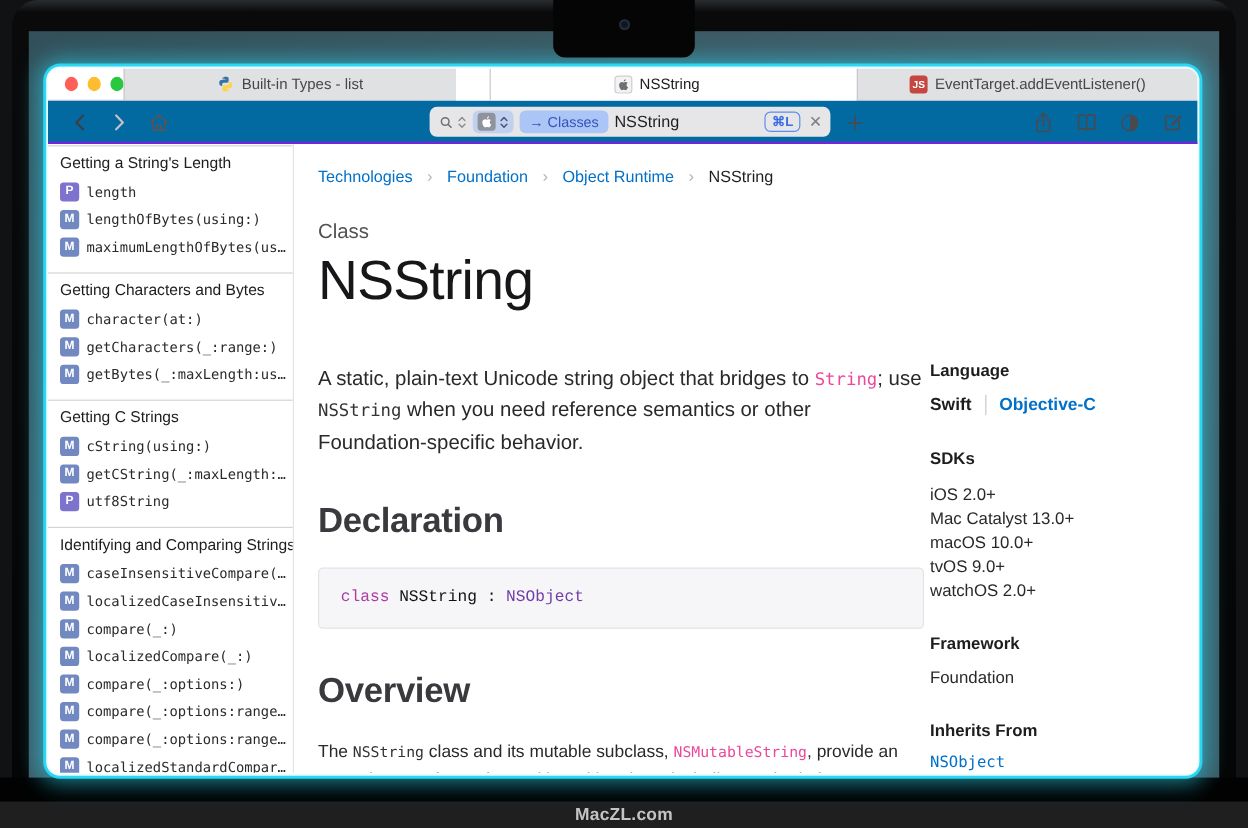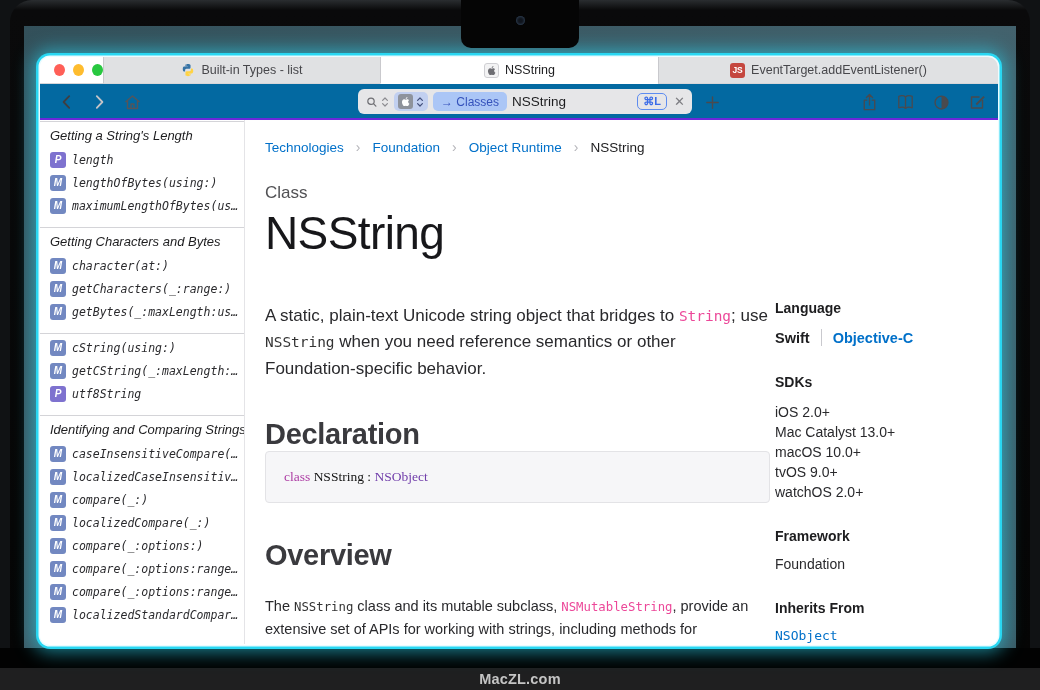--- a/index.html
+++ b/index.html
@@ -27,21 +27,21 @@
   .window { position:absolute; left:40px; top:57px; width:958px; height:588px;
             background:#fff; border-radius:10px; overflow:hidden; z-index:4;
             box-shadow:0 0 0 1.5px #eafcff, 0 0 0 4px #29d7f2, 0 0 18px 7px rgba(41,215,242,.6); }
 
   
   .tabstrip { display:flex; height:27px; background:#fff; }
   .traffic { width:63px; display:flex; align-items:center; padding-left:14px; gap:8px;
              border-bottom:1px solid #d6d6d9; background:#fff; flex:none; }
   .light { width:12px; height:12px; border-radius:50%; }
   .light.red{background:#ff5f57;} .light.yellow{background:#febc2e;} .light.green{background:#28c840;}
-  .tabs { display:flex; flex:1; min-width:0; }
+  .tabs { display:flex; flex:1; min-width:0;gap:28px; }
   .tab { display:flex; align-items:center; justify-content:center; gap:6px;
          font-size:12.5px; color:#47474b; background:#e0e1e3;
          border-left:1px solid #c9c9cd; border-bottom:1px solid #d6d6d9;
          overflow:hidden; white-space:nowrap; }
   .tab:nth-child(1){ flex:0 0 277px; }
   .tab:nth-child(2){ flex:0 0 278px; }
   .tab:nth-child(3){ flex:1 1 auto; }
   .tab.active { background:#fff; color:#1d1d1f; border-bottom:1px solid #fff; }
   .tab-icon { display:flex; align-items:center; }
   .js-badge { display:inline-block; width:15px; height:15px; background:#c5473f; color:#fff;
@@ -62,43 +62,43 @@
   .apple-mini { display:inline-flex; width:15px; height:15px; background:#8e939c; border-radius:3px;
                 align-items:center; justify-content:center; }
   .url-text { font-size:13.5px; color:#1d1d1f; flex:1; }
   .kbd-badge { border:1.5px solid #5d8cf0; color:#3b6ce8; font-size:11px; font-weight:600;
                border-radius:5px; padding:1px 5px; margin-right:2px; white-space:nowrap; }
   .clear-x { color:#7d7d82; font-size:13px; }
 
   
   .content { position:relative; height:524px; }
   .sidebar { position:absolute; left:0; top:0; bottom:0; width:205px;
-             border-right:1px solid #e4e4e7; overflow:hidden; padding-top:1px; background:#fff;font-style:italic; }
+             border-right:1px solid #e4e4e7; overflow:hidden; padding-top:1px; background:#fff; }
   .sb-section { border-top:1px solid #d4d4d8; padding:2px 0 10px; }
   .sb-header { font-size:13px; color:#1d1d1f; padding:4px 10px 5px; white-space:nowrap; overflow:hidden; }
   .sb-item { display:flex; align-items:center; gap:6px; padding:3px 4px 3px 10px;
              height:23px; white-space:nowrap; overflow:hidden; }
   .sb-badge { flex:none; width:16px; height:16px; border-radius:3px; color:#fff;
               font-size:10px; font-weight:700; text-align:center; line-height:16px; }
   .badge-m { background:#7288c1; } .badge-p { background:#7e72cf; }
   .sb-label { font-family:"DejaVu Sans Mono", monospace; font-size:11.5px; color:#2a2a2d; }
 
   .mainpane { position:absolute; left:205px; right:0; top:0; bottom:0; overflow:hidden; background:#fff; }
   .article { position:absolute; left:20px; top:0; width:505px; }
 
   .breadcrumb { padding-top:19px; font-size:13.5px; display:flex; align-items:center; flex-wrap:nowrap; }
   .bc-link { color:#0070c9; } .bc-current { color:#1d1d1f; }
   .bc-sep { color:#b5b5ba; margin:0 12px; font-size:14px; }
 
   .eyebrow { margin-top:28px; font-size:17px; color:#515154; }
   .h1 { margin-top:5px; font-size:46px; font-weight:300; letter-spacing:-.6px; color:#17171a; line-height:1.1; }
   .abstract { margin-top:44px; font-size:17px; line-height:1.56; color:#29292c; }
   .h2 { margin-top:36px; font-size:29px; font-weight:700; letter-spacing:-.3px; color:#3a3a3e; }
-  .codeblock { background:#f6f6f8; border:1px solid #e3e3e6; border-radius:4px;
-               padding:17px 18px; font-family:Liberation Serif, serif; font-size:13.5px; color:#111; }
+  .codeblock { margin-top:22px; background:#f6f6f8; border:1px solid #e3e3e6; border-radius:4px;
+               padding:17px 18px; font-family:Liberation Mono, monospace; font-size:13.5px; color:#111; }
   .overview-p { margin-top:23px; font-size:14.5px; line-height:1.6; color:#29292c; }
 
   .part-plain { }
   .part-code { font-family:"DejaVu Sans Mono", monospace; font-size:.85em; color:#333; }
   .part-code-link { font-family:"DejaVu Sans Mono", monospace; font-size:.85em; color:#ec4899; }
   .part-keyword { color:#ad3da4; }
   .part-type-link { color:#703daa; }
 
   
   .aside { position:absolute; left:530px; top:180px; width:215px; font-size:14px; color:#29292c; }
@@ -260,20 +260,21 @@
             <div class="sb-item">
               <span class="sb-badge badge-m">M</span>
               <span class="sb-label">getCharacters(_:range:)</span>
             </div>
             <div class="sb-item">
               <span class="sb-badge badge-m">M</span>
               <span class="sb-label">getBytes(_:maxLength:us…</span>
             </div>
           </div>
           <div class="sb-section">
+            <div class="sb-header">Getting C Strings</div>
             <div class="sb-item">
               <span class="sb-badge badge-m">M</span>
               <span class="sb-label">cString(using:)</span>
             </div>
             <div class="sb-item">
               <span class="sb-badge badge-m">M</span>
               <span class="sb-label">getCString(_:maxLength:…</span>
             </div>
             <div class="sb-item">
               <span class="sb-badge badge-p">P</span>

